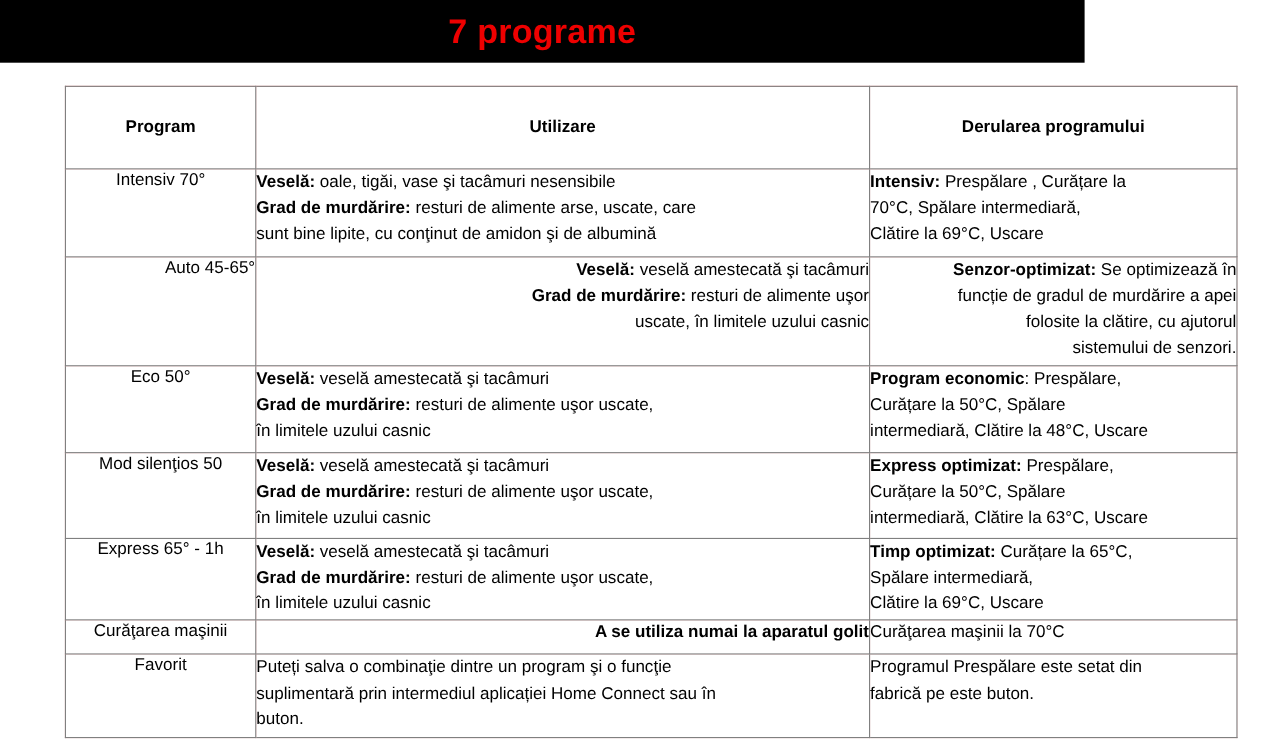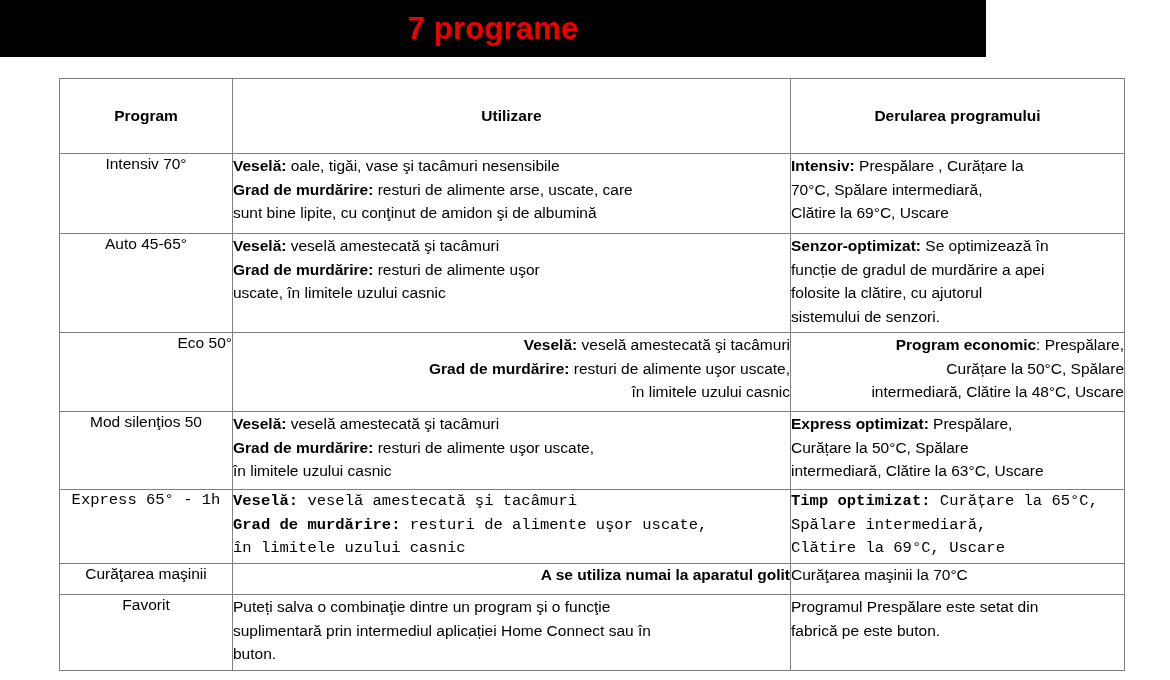--- a/index.html
+++ b/index.html
@@ -104,24 +104,24 @@
     line-height: 1.4;
   }
   td.center-mid {
     vertical-align: middle;
     font-size: 15.5px;
     padding: 4px 10px 4px 12px;
     line-height: 1.4;
   }
   tr.row-clean td { height: 30px; }
   tr.row-r1 td { height: 79px; }
-  tr.row-r2 td { height: 98px; }
-  tr.row-r3 td { height: 78px; text-align: right; }
+  tr.row-r2 td { height: 98px; text-align: right; }
+  tr.row-r3 td { height: 78px; }
   tr.row-r4 td { height: 77px; }
-  tr.row-r5 td { height: 73px; font-family: Liberation Mono, monospace; }
+  tr.row-r5 td { height: 73px; }
   tr.row-fav td { height: 75px; margin-top: 46px; }
 </style>
 </head>
 <body>
 
 <div id="page">
 
   <div class="title-banner">
     <div class="title-text">7 programe</div>
   </div>

